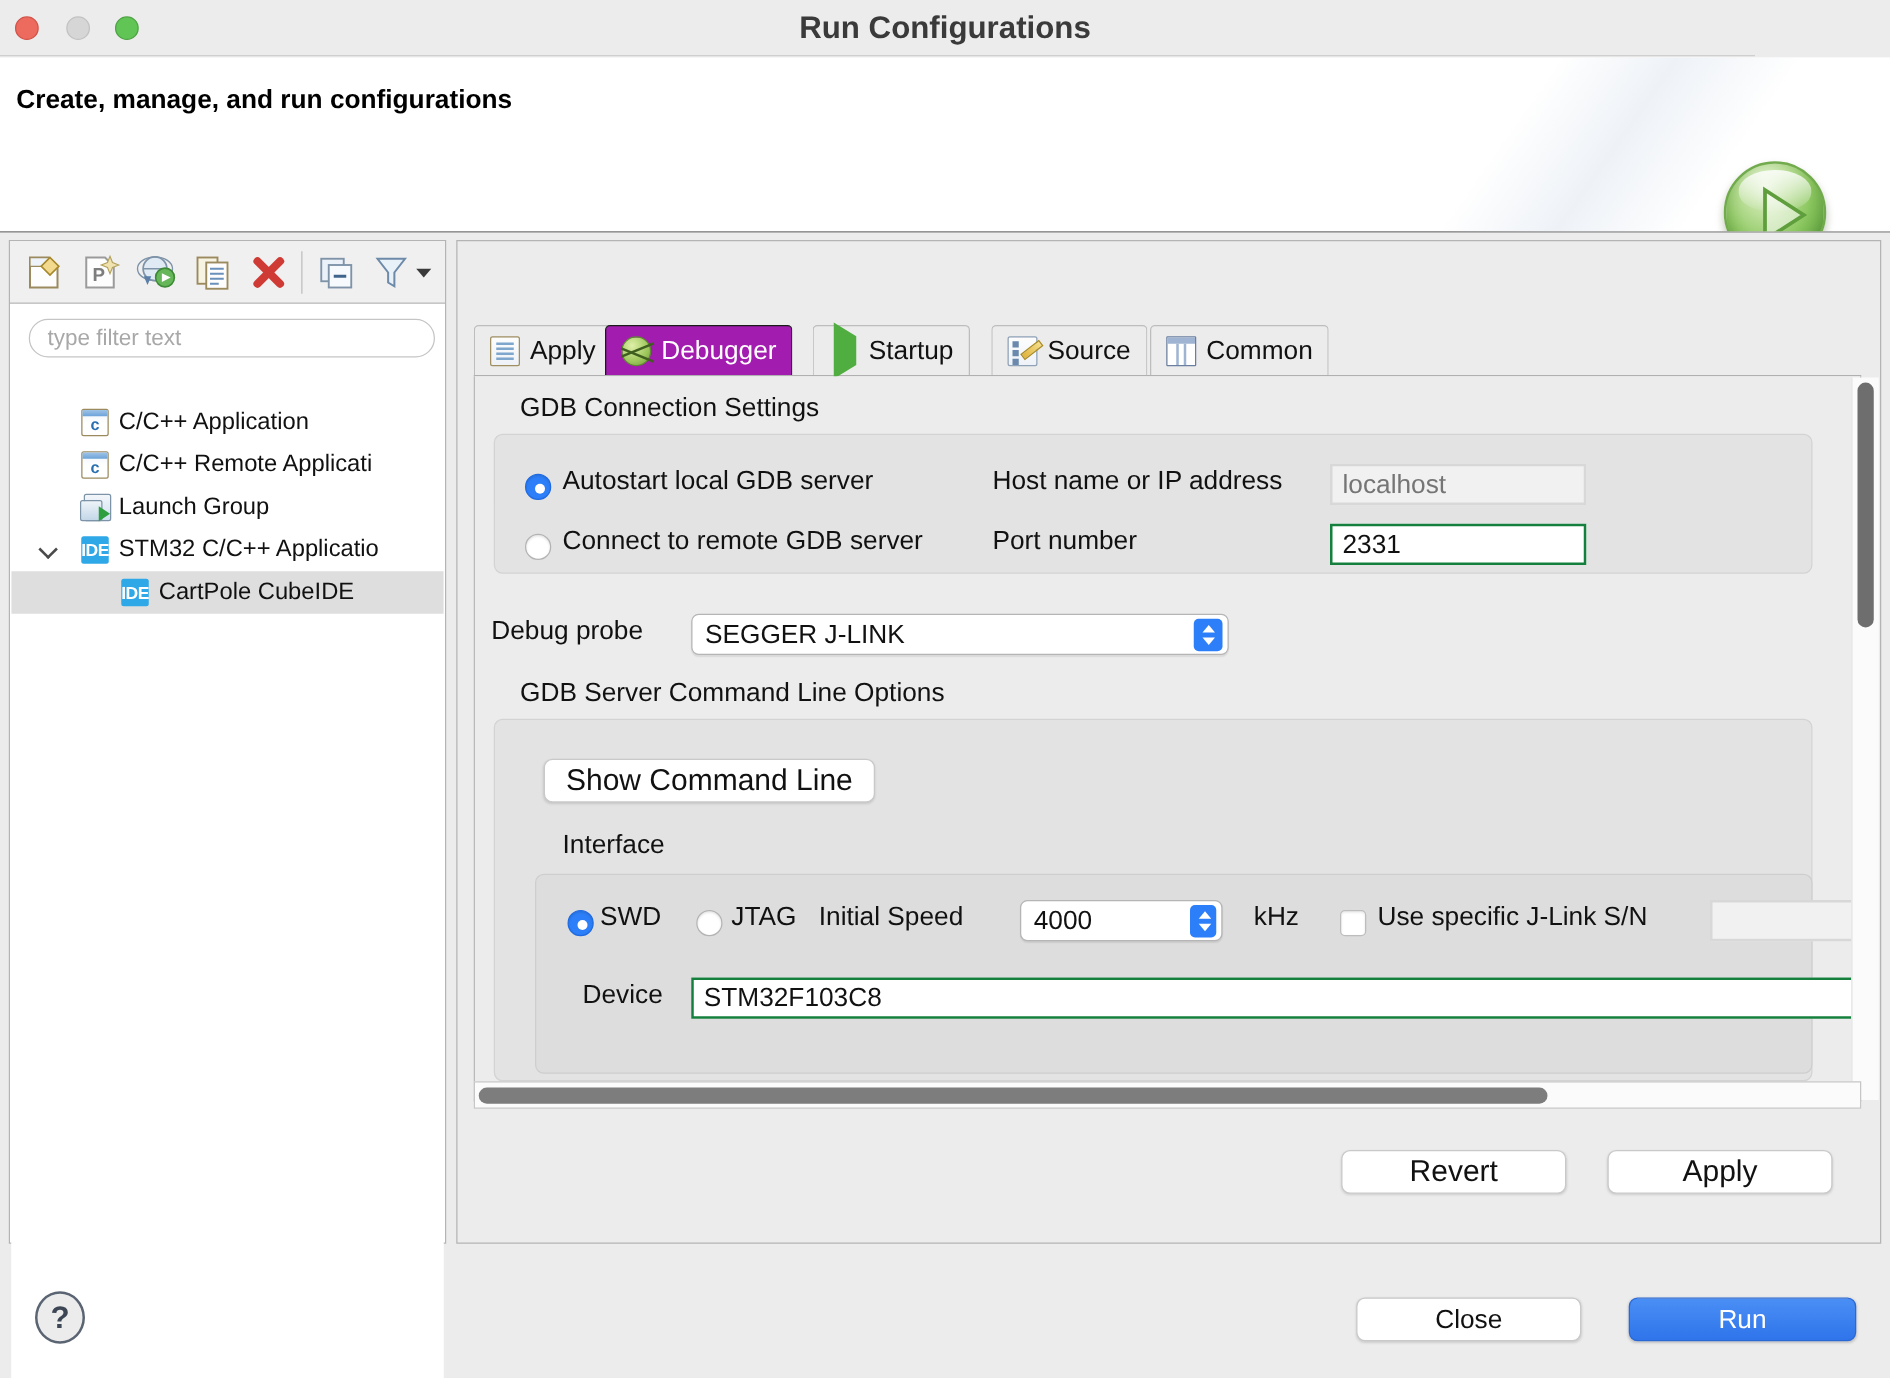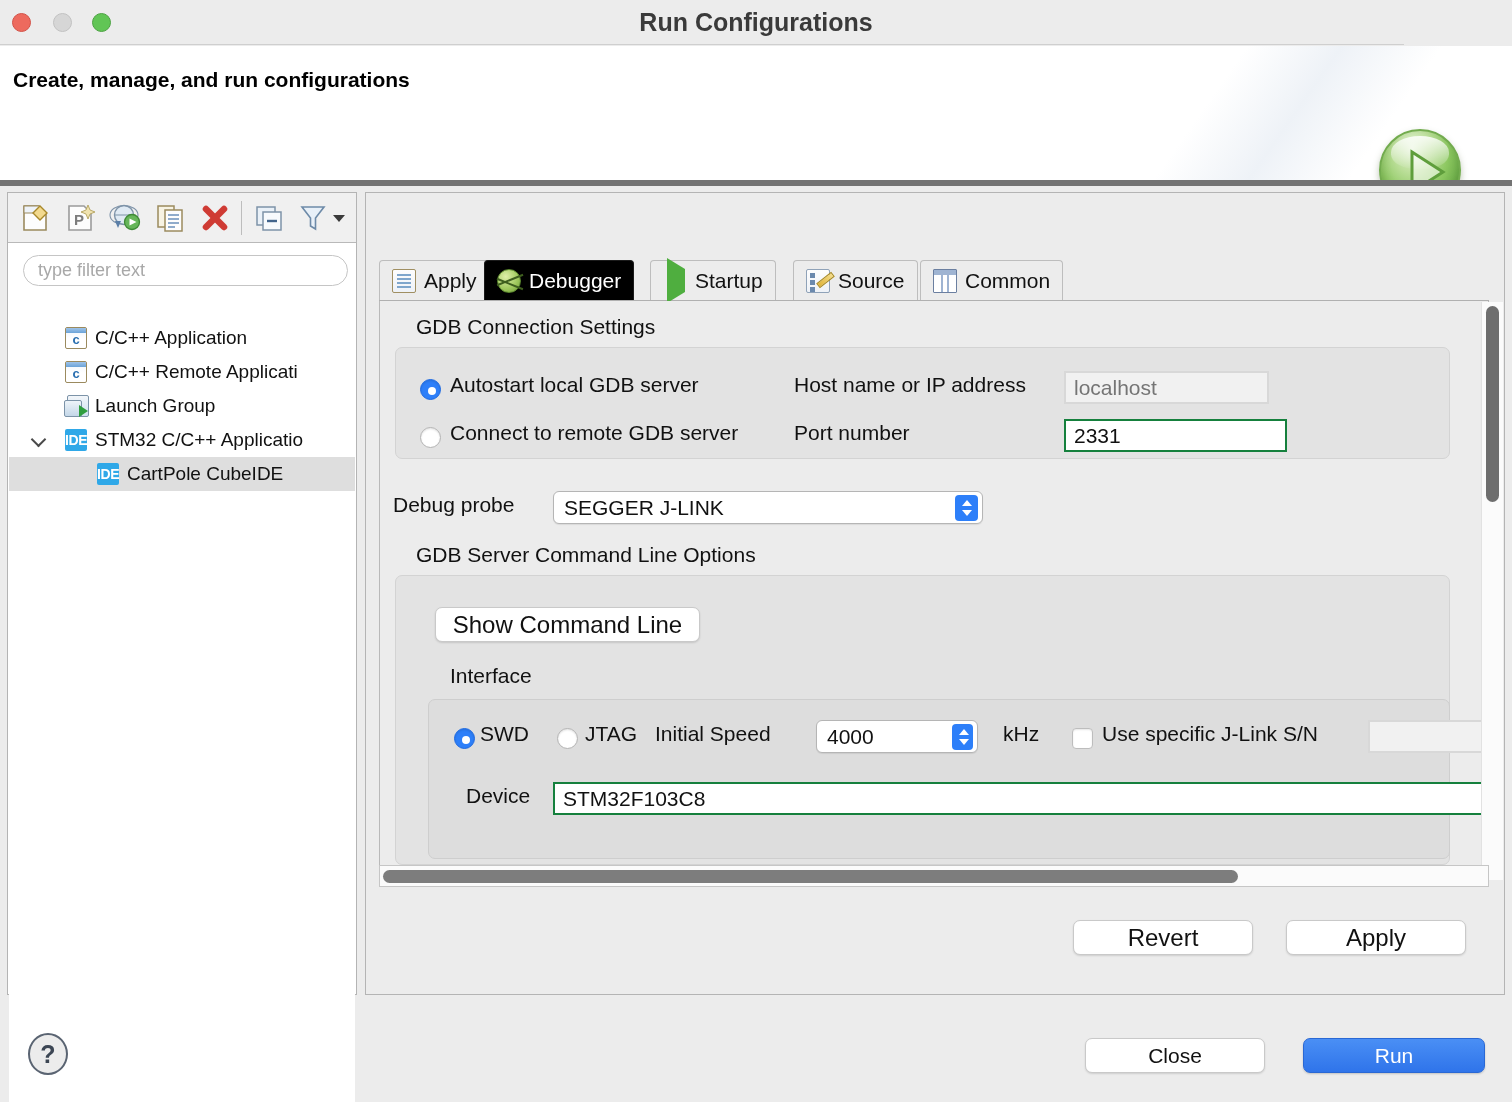--- a/index.html
+++ b/index.html
@@ -27,21 +27,21 @@
   #window-title {
     position: absolute; left: 0; top: 0; width: 1512px; height: 45px;
     line-height: 45px; text-align: center;
     font-size: 25px; font-weight: bold; color: #3a3a3a;
   }
 
   
   #header {
     position: absolute; left: 0; top: 46px; width: 1512px; height: 140px;
     background: #ffffff;
-    border-bottom: 6px solid #737373;
+    border-bottom: 1px solid #737373;
     overflow: hidden;
   }
   #header-sheen {
     position: absolute; right: 0; top: 0; width: 460px; height: 140px;
     background: linear-gradient(125deg, rgba(255,255,255,0) 35%, #eef2f7 52%, #ffffff 70%);
   }
   #header-title {
     position: absolute; left: 13px; top: 22px;
     font-size: 21px; font-weight: bold; color: #000;
   }
@@ -180,21 +180,21 @@
   }
   .tab {
     position: absolute; top: 0; height: 40px;
     display: flex; align-items: center; gap: 8px;
     padding: 0 12px;
     background: #ececec;
     border: 1px solid #bdbdbd; border-bottom: none;
     border-top-left-radius: 4px; border-top-right-radius: 4px;
     font-size: 21px; color: #111;
   }
-  .tab.active { background: #000000; color: #fff; border-color: #1b1b1b; align-items: center; }
+  .tab.active { background: #a21caf; color: #fff; border-color: #1b1b1b; align-items: center; }
   .tab-ico { width: 24px; height: 24px; position: relative; flex: 0 0 24px; }
 
   .ico-doc {
     background: linear-gradient(180deg,#fdfdfd,#eef2f7);
     border: 1.5px solid #a08f62; border-radius: 2px;
   }
   .ico-doc::after {
     content:""; position:absolute; left:4px; top:4px; right:4px; height:2px;
     background:#7fa6cc;
     box-shadow: 0 4px 0 #7fa6cc, 0 8px 0 #7fa6cc, 0 12px 0 #7fa6cc;
@@ -521,21 +521,21 @@
       <div class="radio on" style="left:40px; top:78px"></div>
       <div class="lbl" style="left:70px; top:72px">Autostart local GDB server</div>
 
       <div class="radio" style="left:40px; top:126px"></div>
       <div class="lbl" style="left:70px; top:120px">Connect to remote GDB server</div>
 
       <div class="lbl" style="left:414px; top:72px">Host name or IP address</div>
       <input class="txtfield disabled" style="left: 684px; top: 70px; width: 205px;" disabled="" placeholder="localhost">
 
       <div class="lbl" style="left:414px; top:120px">Port number</div>
-      <input class="txtfield" style="left: 684px; top: 118px; width: 223px;" value="2331">
+      <input class="txtfield" style="left: 684px; top: 118px; width: 205px;" value="2331">
 
       <div class="lbl" style="left:13px; top:192px">Debug probe</div>
       <div class="combo" style="left:173px; top:190px; width:430px">
         <span>SEGGER J-LINK</span>
         <span class="stepper"></span>
       </div>
 
       <div class="section-title" style="left:36px; top:242px">GDB Server Command Line Options</div>
 
       <div class="groupbox" style="left:15px; top:274px; width:1055px; height:290px"></div>

